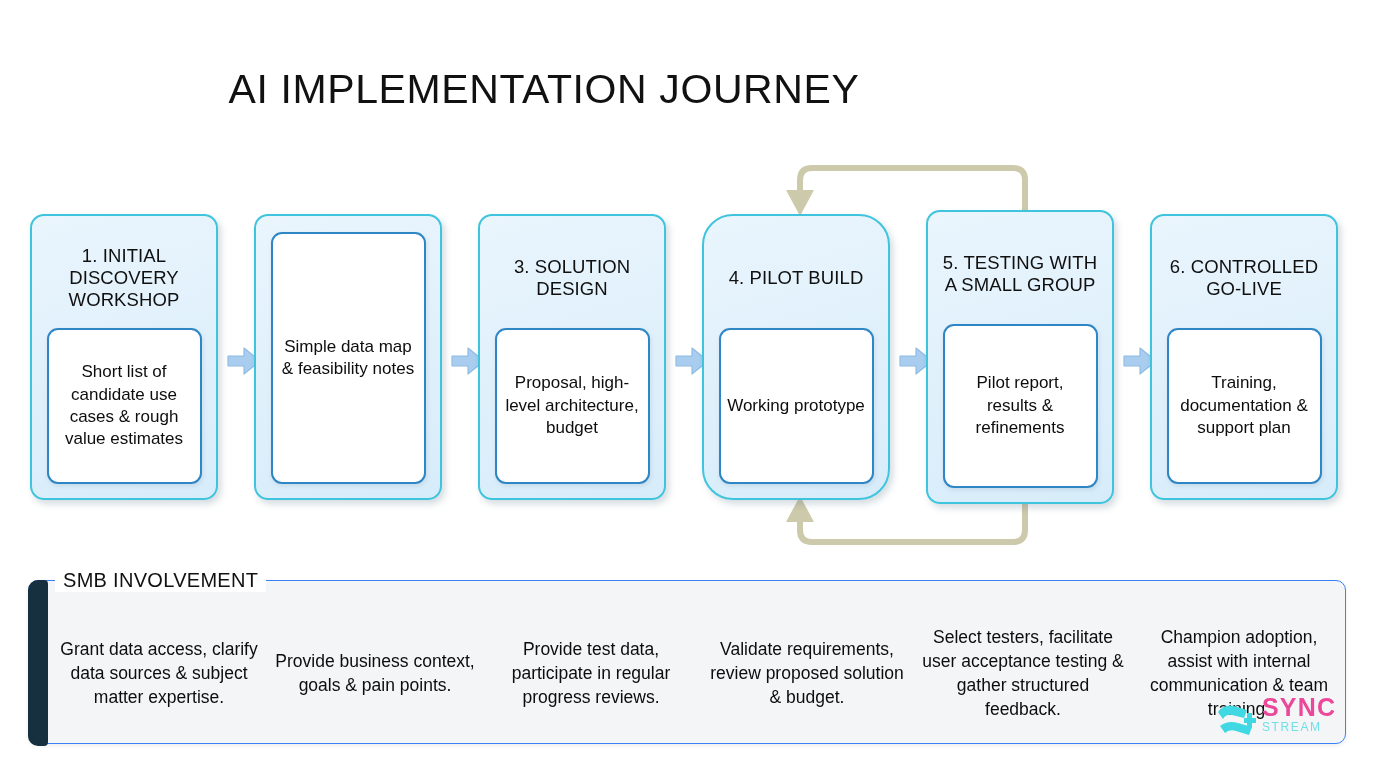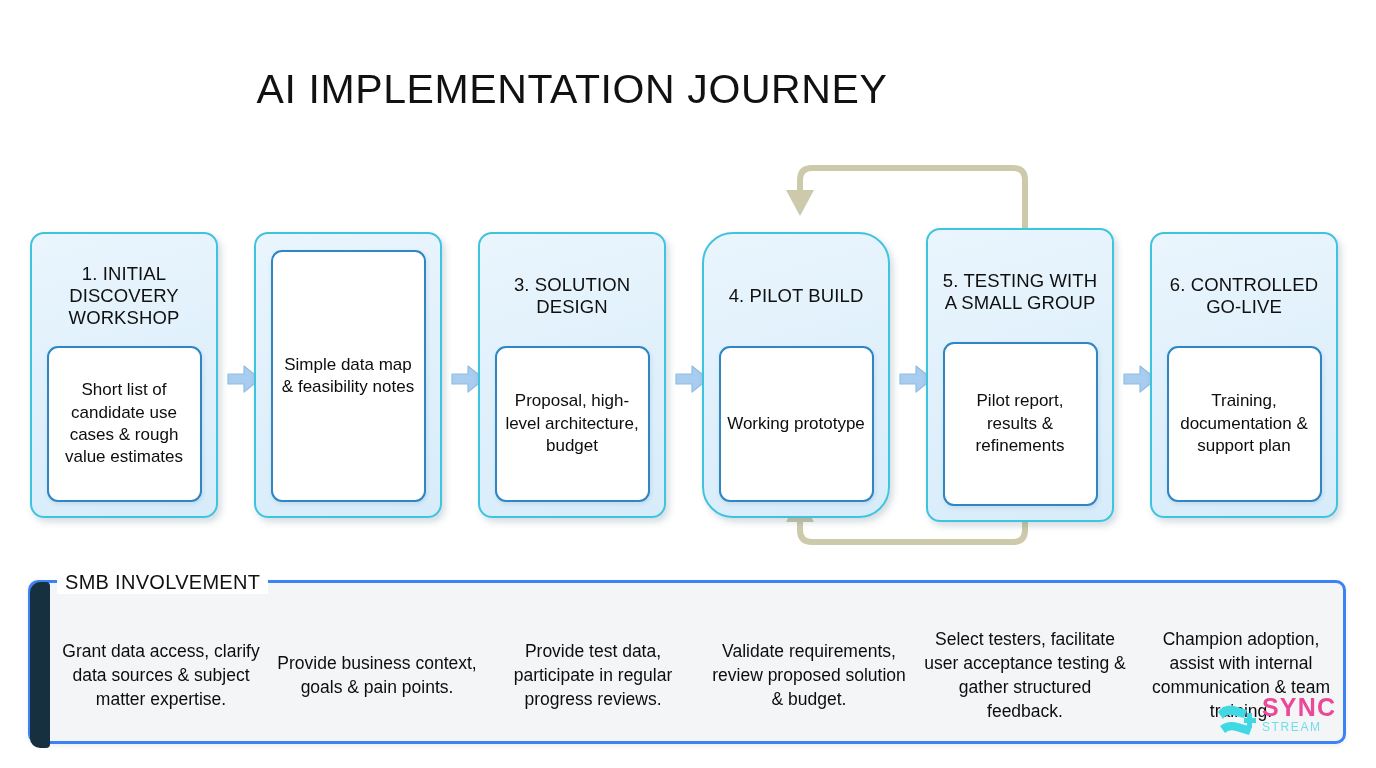--- a/index.html
+++ b/index.html
@@ -24,27 +24,26 @@
     position: absolute;
     top: 66px;
     left: 0;
     width: 1088px;
     text-align: center;
     font-size: 41px;
     font-weight: 400;
     letter-spacing: 0.6px;
     color: #111111;
     white-space: nowrap;
-    margin-left: 28px;
   }
 
   
   #flow-row {
     position: absolute;
-    top: 232px;
+    top: 214px;
     left: 30px;
     width: 1316px;
     height: 290px;
     padding-left: 40px;
   }
 
   .stage-card {
     position: absolute;
     top: 0;
     width: 188px;
@@ -111,21 +110,21 @@
   #loop-bottom { top: 492px; }
 
   
   #smb-panel {
     position: absolute;
     left: 28px;
     top: 580px;
     width: 1318px;
     height: 164px;
     background: #f4f5f7;
-    border: 3px solid #3b82f6;
+    border: 1px solid #3b82f6;
     border-radius: 10px;
     box-shadow: 0 2px 5px rgba(0,0,0,0.07);
   }
 
   #smb-accent {
     position: absolute;
     left: -1px;
     top: -1px;
     width: 20px;
     height: 166px;

